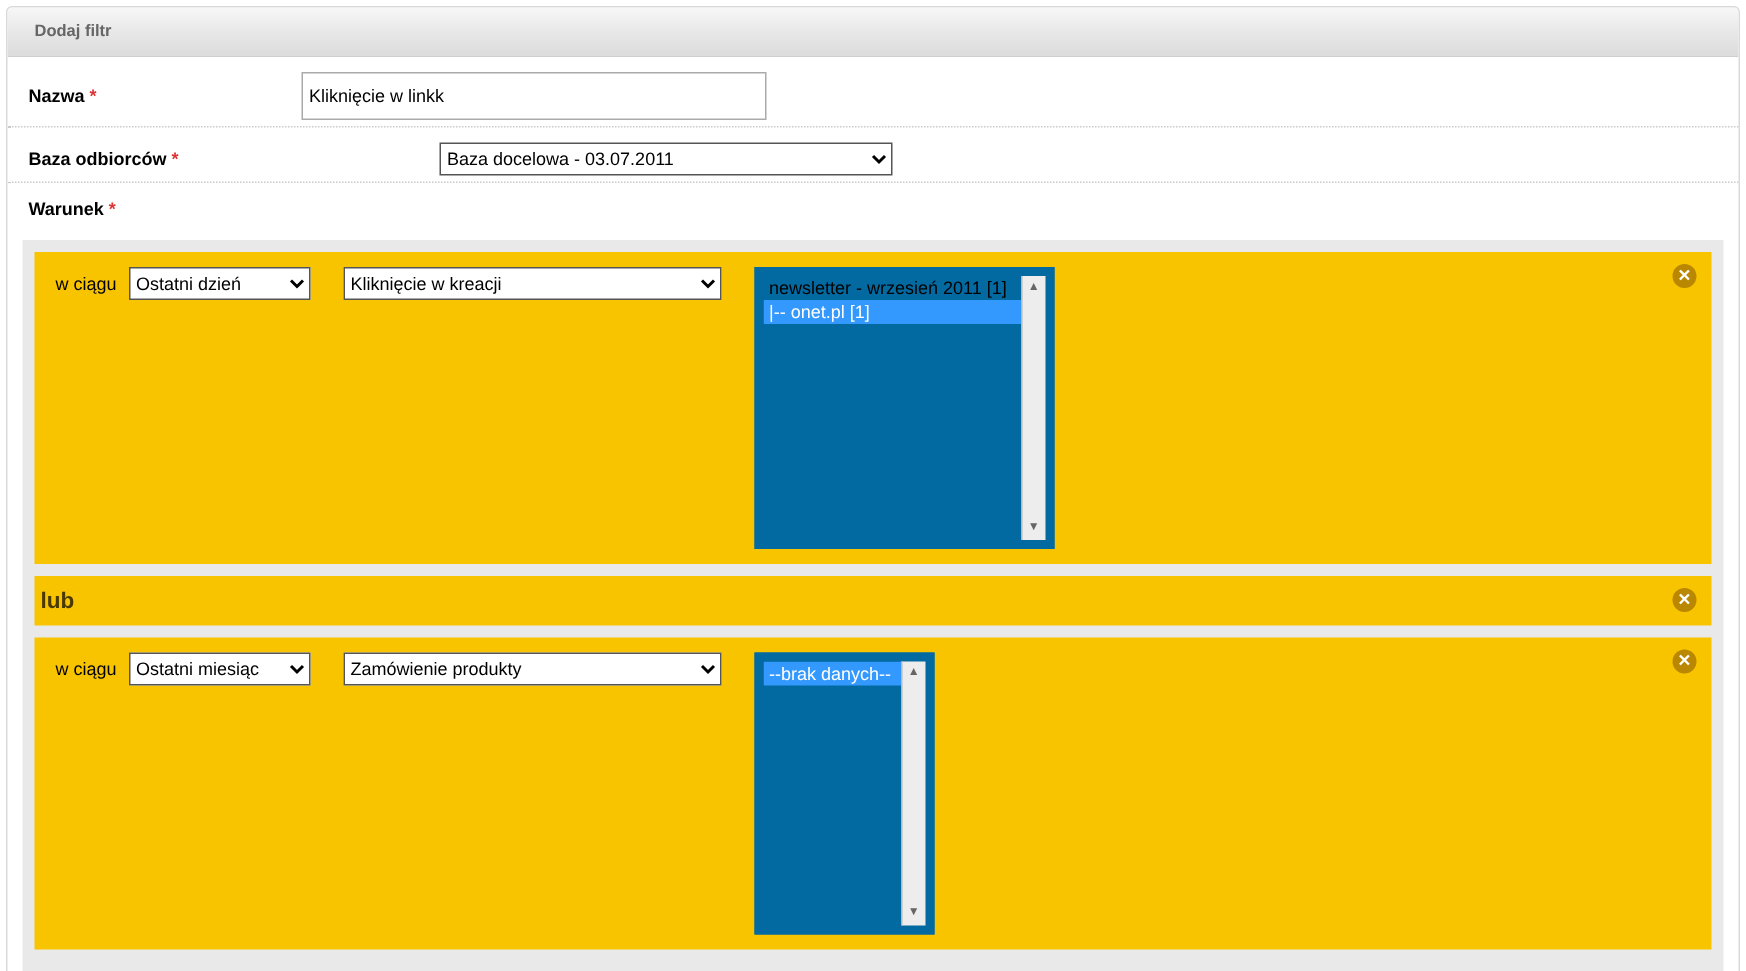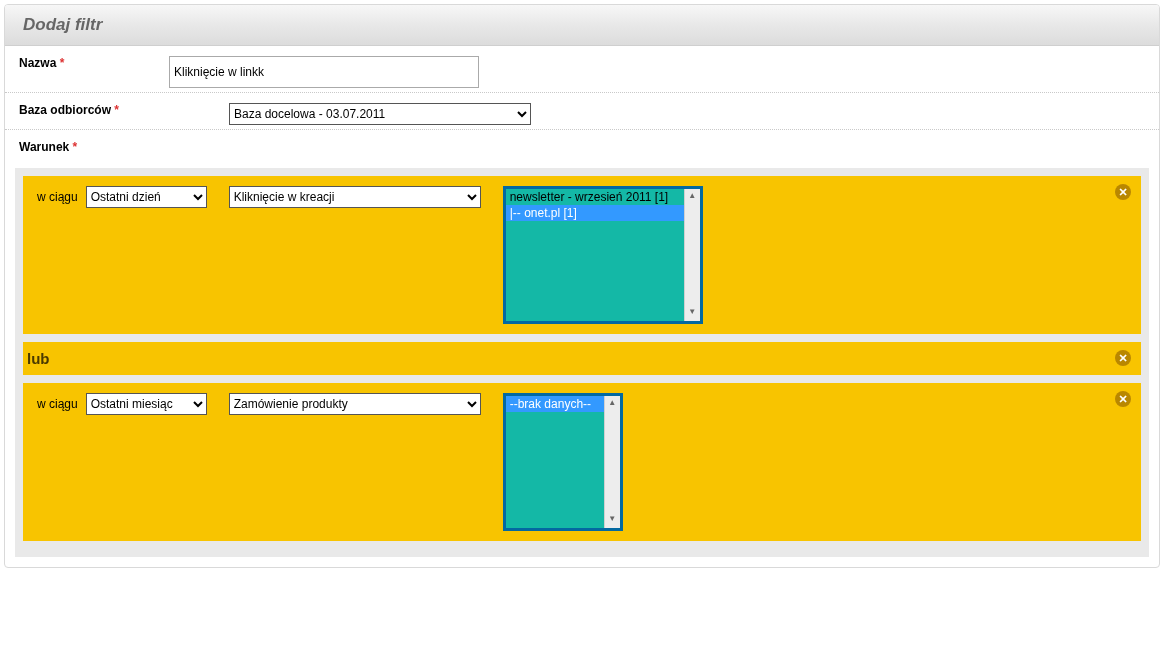--- a/index.html
+++ b/index.html
@@ -16,28 +16,28 @@
     border: 1px solid #d9d9d9;
     border-radius: 4px;
     overflow: hidden;
   }
   .panel-header {
     background: linear-gradient(#f7f7f7, #e8e8e8, #dcdcdc);
     border-bottom: 1px solid #cfcfcf;
     padding: 10px 18px;
     font-weight: bold;
     color: #666;
-    font-size: 17px;
-    font-style: italic;
+    font-size: 11px;
   }
   .form-row {
     padding: 10px 14px 4px 14px;
     border-bottom: 1px dotted #c9c9c9;
     display: flex;
-    align-items: flex-start;
+    align-items: center;
+    gap: 32px;
   }
   .form-row.last { border-bottom: none; padding-bottom: 8px; }
   .form-label {
     width: 150px;
     font-weight: bold;
     color: #000;
   }
   .req { color: #d33; }
   .text-input {
     width: 310px;
@@ -77,23 +77,23 @@
   }
   .w-ciagu {
     font-weight: normal;
     color: #000;
     margin-right: 8px;
     line-height: 22px;
   }
   .sel-time { width: 121px; margin-right: 22px; }
   .sel-event { width: 252px; margin-right: 22px; }
   .listbox {
-    border: 3px solid #0369a1;
-    background: #14b8a6;
-    height: 138px;
+    border: 6px solid #0369a1;
+    background: #0369a1;
+    height: 188px;
     width: 200px;
     display: flex;
   }
   .listbox.narrow { width: 120px; }
   .listbox-items {
     flex: 1;
     overflow: hidden;
   }
   .listbox-item {
     padding: 1px 4px;

